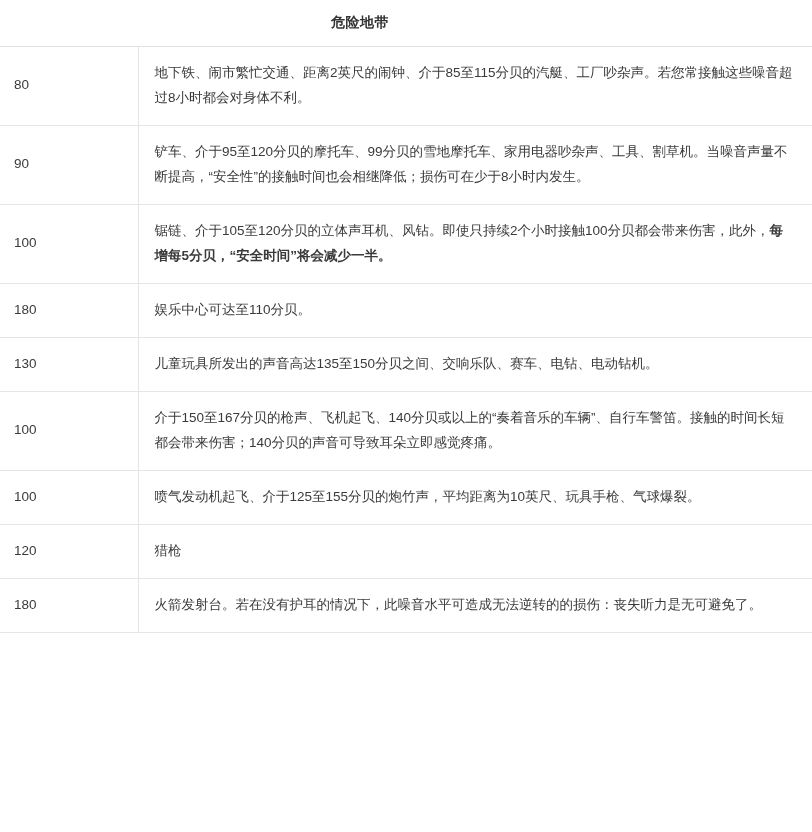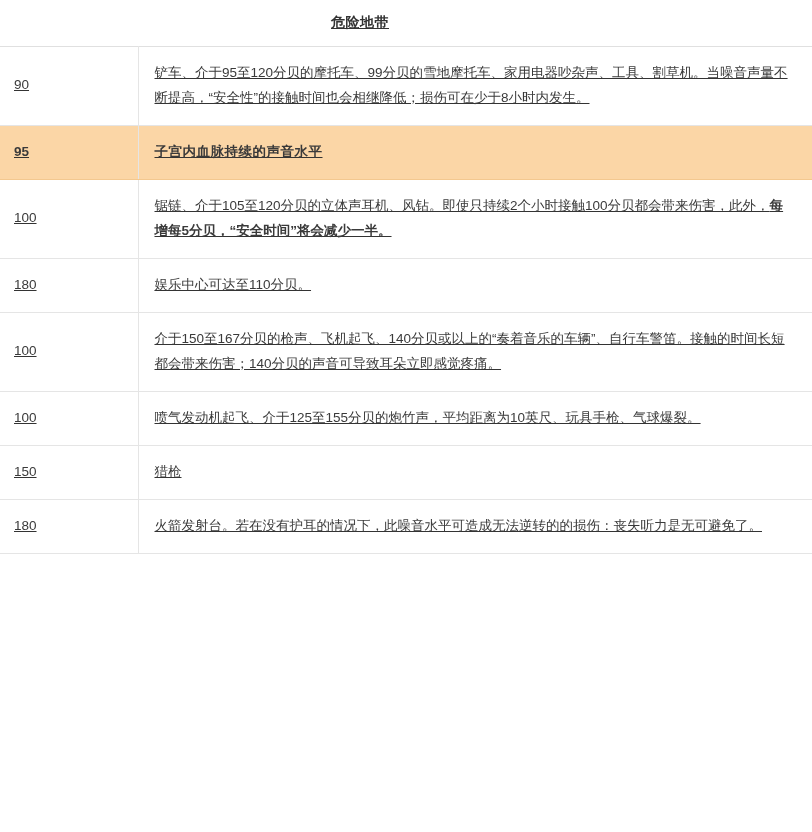--- a/index.html
+++ b/index.html
@@ -10,21 +10,20 @@
   body {
     width: 812px;
     min-height: 832px;
     font-family: "Liberation Sans", "DejaVu Sans", sans-serif;
     color: #333333;
     -webkit-font-smoothing: antialiased;
   }
   .page {
     width: 720px;
     box-sizing: border-box;
-    text-decoration: underline;
   }
   .table-title {
     text-align: center;
     font-weight: bold;
     font-size: 14px;
     color: #333333;
     padding: 14px 0 14px 0;
     letter-spacing: 0.5px;
   }
   table.noise-table {
@@ -80,45 +79,49 @@
 
   <div class="table-title">危险地带</div>
 
   <table class="noise-table">
     <colgroup>
       <col class="col-level">
       <col class="col-desc">
     </colgroup>
     <tbody>
         <tr>
+          <td class="cell-level">80</td>
+          <td class="cell-desc">地下铁、闹市繁忙交通、距离2英尺的闹钟、介于85至115分贝的汽艇、工厂吵杂声。若您常接触这些噪音超过8小时都会对身体不利。</td>
+        </tr>
+        <tr>
           <td class="cell-level">90</td>
           <td class="cell-desc">铲车、介于95至120分贝的摩托车、99分贝的雪地摩托车、家用电器吵杂声、工具、割草机。当噪音声量不断提高，“安全性”的接触时间也会相继降低；损伤可在少于8小时内发生。</td>
-        </tr>
-        <tr class="highlight">
-          <td class="cell-level">95</td>
-          <td class="cell-desc">子宫内血脉持续的声音水平</td>
         </tr>
         <tr>
           <td class="cell-level">100</td>
           <td class="cell-desc"><span>锯链、介于105至120分贝的立体声耳机、风钻。即使只持续2个小时接触100分贝都会带来伤害，此外，</span><span class="em">每增每5分贝，“安全时间”将会减少一半。</span></td>
         </tr>
         <tr>
           <td class="cell-level">180</td>
           <td class="cell-desc">娱乐中心可达至110分贝。</td>
         </tr>
         <tr>
+          <td class="cell-level">130</td>
+          <td class="cell-desc">儿童玩具所发出的声音高达135至150分贝之间、交响乐队、赛车、电钻、电动钻机。</td>
+        </tr>
+        <tr>
           <td class="cell-level">100</td>
           <td class="cell-desc">介于150至167分贝的枪声、飞机起飞、140分贝或以上的“奏着音乐的车辆”、自行车警笛。接触的时间长短都会带来伤害；140分贝的声音可导致耳朵立即感觉疼痛。</td>
         </tr>
         <tr>
           <td class="cell-level">100</td>
           <td class="cell-desc">喷气发动机起飞、介于125至155分贝的炮竹声，平均距离为10英尺、玩具手枪、气球爆裂。</td>
         </tr>
         <tr>
-          <td class="cell-level">150</td>
+          <td class="cell-level">120</td>
           <td class="cell-desc">猎枪</td>
         </tr>
         <tr>
           <td class="cell-level">180</td>
           <td class="cell-desc">火箭发射台。若在没有护耳的情况下，此噪音水平可造成无法逆转的的损伤：丧失听力是无可避免了。</td>
         </tr>
       </tbody>
   </table>
 
 </div>

